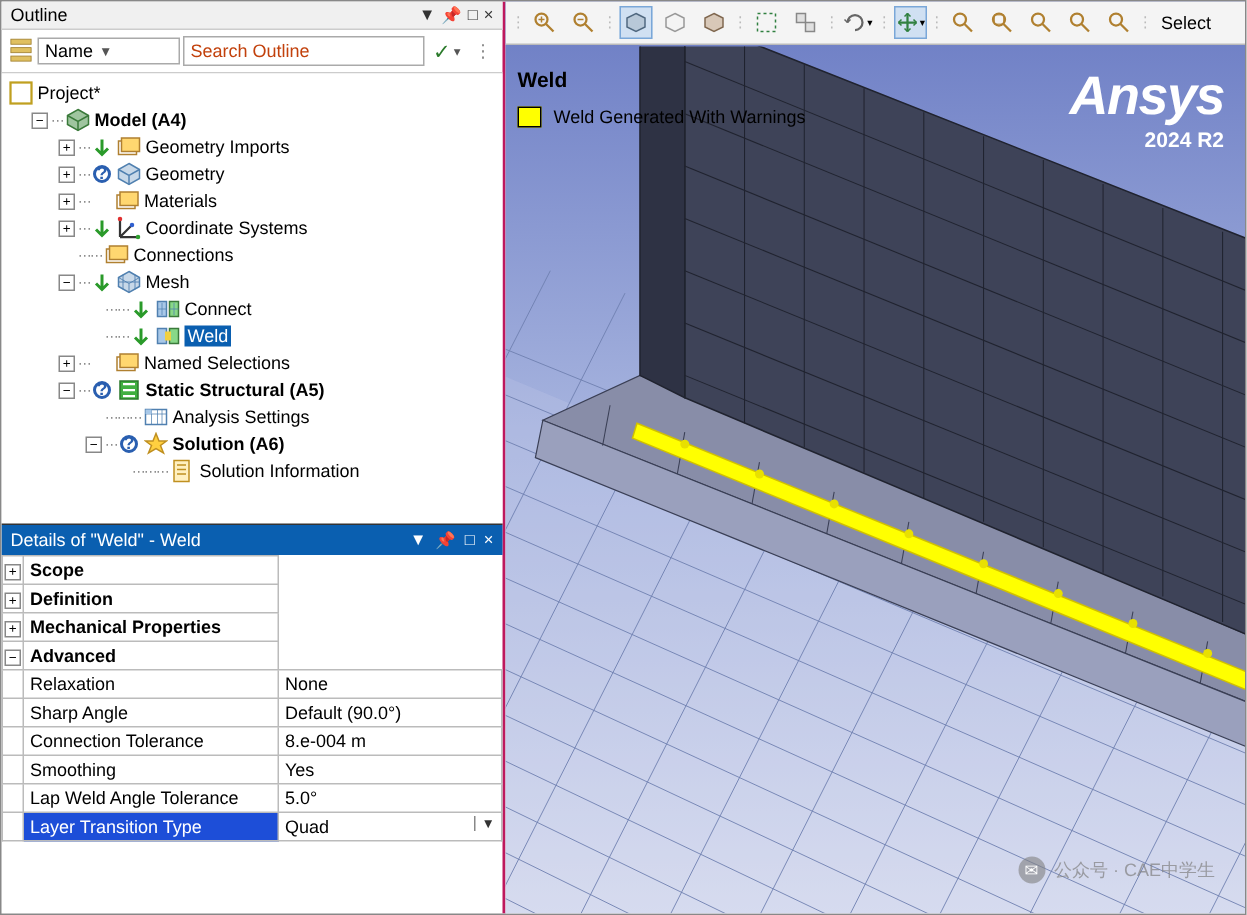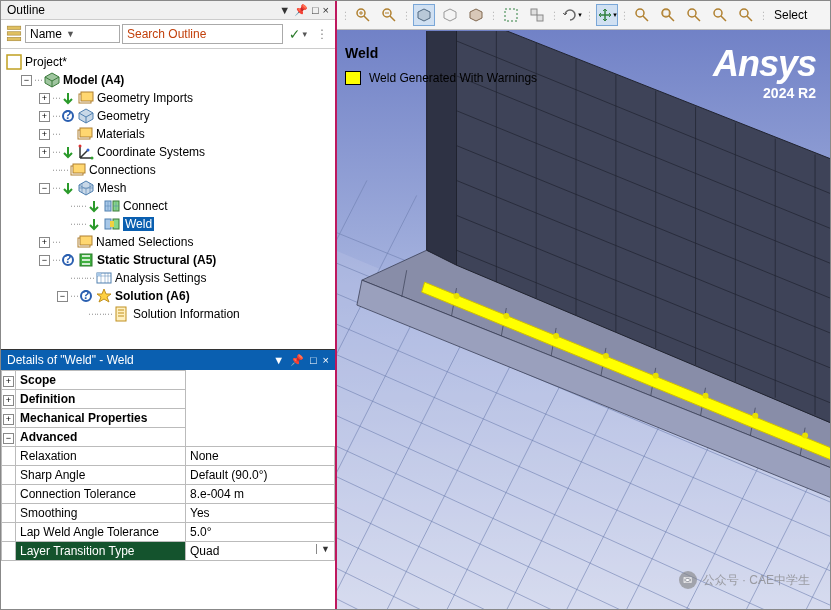--- a/index.html
+++ b/index.html
@@ -34,21 +34,21 @@
 .details-panel { flex: 1; display: flex; flex-direction: column; border-top: 1px solid #333; }
 .details-title { background: #0a5fb0; color: #fff; padding: 3px 6px; display: flex; align-items: center; justify-content: space-between; }
 .details-controls { display: flex; gap: 6px; align-items: center; }
 .details-controls span { cursor: pointer; font-size: 11px; }
 .prop-table { width: 100%; border-collapse: collapse; }
 .prop-table td { border: 1px solid #bbb; padding: 2px 4px; height: 18px; }
 .prop-table .section-row td { font-weight: bold; background: #fff; }
 .prop-table .section-row .exp-cell { width: 14px; text-align: center; font-weight: normal; border-right: 1px solid #bbb; padding: 0; }
 .prop-table .prop-row .name-cell { padding-left: 4px; width: 170px; }
 .prop-table .exp-box { width: 11px; height: 11px; border: 1px solid #888; display: inline-flex; align-items: center; justify-content: center; font-size: 9px; line-height: 1; background: #fff; }
-.prop-table .selected-row .name-cell { background: #14532d; color: #fff; }
+.prop-table .selected-row .name-cell { background: #1d4ed8; color: #fff; }
 .prop-table .val-dd { display: flex; justify-content: space-between; align-items: flex-start; }
 .val-dd .dd-btn { font-size: 9px; color: #333; border-left: 1px solid #888; padding-left: 4px; }
 .viewport { flex: 1; position: relative; background: linear-gradient(180deg, #6b7cc4 0%, #aab7e0 50%, #e0e4f2 100%); overflow: hidden; }
 .toolbar { position: absolute; top: 0; left: 0; right: 0; background: #f4f4f4; border-bottom: 1px solid #bbb; padding: 3px 6px; display: flex; align-items: center; gap: 4px; z-index: 20; }
 .tb-sep { width: 5px; height: 20px; display: flex; align-items: center; justify-content: center; color: #bbb; font-size: 10px; }
 .tb-btn { width: 22px; height: 22px; display: flex; align-items: center; justify-content: center; border: 1px solid transparent; cursor: pointer; }
 .tb-btn.active { border: 1px solid #7aa7d8; background: #d0e0f2; }
 .tb-btn svg, .tb-btn .ico { width: 16px; height: 16px; }
 .select-label { margin-left: 4px; }
 .weld-box { position: absolute; top: 44px; left: 8px; z-index: 10; }

